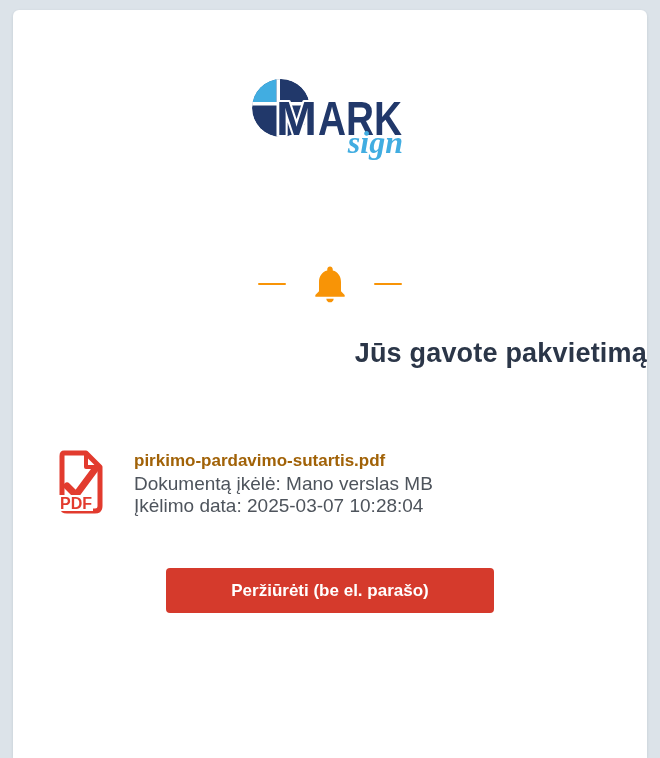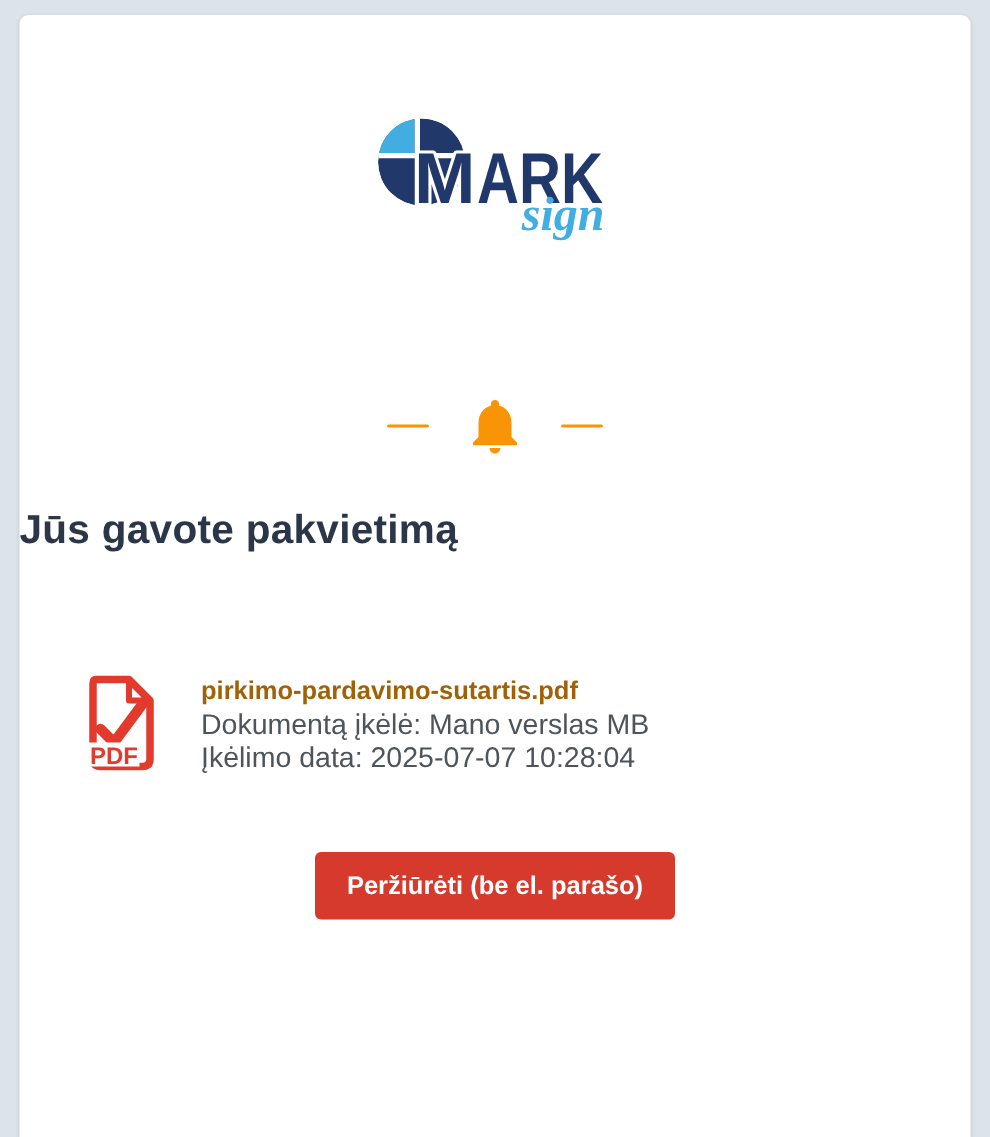--- a/index.html
+++ b/index.html
@@ -25,21 +25,21 @@
   .bell-row {
     margin-top: 90px;
     display: flex; justify-content: center; align-items: center;
     gap: 22px; height: 44px;
   }
   .dash { width: 28px; height: 2px; background: #f89406; border-radius: 1px; }
   .bell-svg { width: 44px; height: 44px; fill: #f89406; }
   
   h1.title {
     margin-top: 31px;
-    text-align: left;
+    text-align: right;
     font-size: 27px; line-height: 32px;
     font-weight: bold; color: #2b3648;
     letter-spacing: .2px;
   }
   p.desc {
     margin: 16px auto 0;
     width: 560px;
     text-align: center;
     font-size: 18px; line-height: 27px;
     color: #98a1ac;
@@ -51,21 +51,21 @@
     display: flex; align-items: flex-start;
   }
   .pdf-svg { width: 50px; height: 64px; margin-top: 2px; flex: none; }
   .doc-text { margin-left: 29px; padding-top: 1px; }
   .doc-name { font-size: 17px; line-height: 24px; font-weight: bold; color: #a16207; }
   .doc-meta { font-size: 19px; line-height: 22px; color: #4e545c; }
   
   .btn-row { margin-top: 51px; text-align: center; }
   .view-button {
     display: inline-block;
-    width: 240px; padding: 12px 0;
+    width: 328px; padding: 12px 0;
     background: #d53a2c;
     border-radius: 4px;
     color: #ffffff;
     font-size: 17px; line-height: 21px; font-weight: bold;
     text-decoration: none;
     cursor: pointer;
   }
   
   p.footer-note {
     margin-top: 26px;
@@ -112,21 +112,21 @@
     <svg class="pdf-svg" viewBox="0 0 50 64">
       <path d="M9 3 H31 L45 17 V56 Q45 61 40 61 H12 Q7 61 7 56 V6 Q7 3 9 3 Z" fill="none" stroke="#e23b2e" stroke-width="5" stroke-linejoin="round"></path>
       <path d="M31 3 V17 H45" fill="none" stroke="#e23b2e" stroke-width="4" stroke-linejoin="round"></path>
       <path d="M12 36 L21 45 L41 18" fill="none" stroke="#e23b2e" stroke-width="7" stroke-linecap="round" stroke-linejoin="round"></path>
       <rect x="3" y="45" width="35" height="16" fill="#ffffff"></rect>
       <text x="5" y="59" font-size="16" font-weight="bold" fill="#e23b2e" font-family="Liberation Sans, sans-serif">PDF</text>
     </svg>
     <div class="doc-text">
       <div class="doc-name">pirkimo-pardavimo-sutartis.pdf</div>
       <div class="doc-meta">Dokumentą įkėlė: Mano verslas MB</div>
-      <div class="doc-meta">Įkėlimo data: 2025-07-07 10:28:04</div>
+      <div class="doc-meta">Įkėlimo data: 2025-03-07 10:28:04</div>
     </div>
   </div>
 
   <div class="btn-row">
     <a class="view-button" href="#">Peržiūrėti (be el. parašo)</a>
   </div>
 
 
 </div>
 

